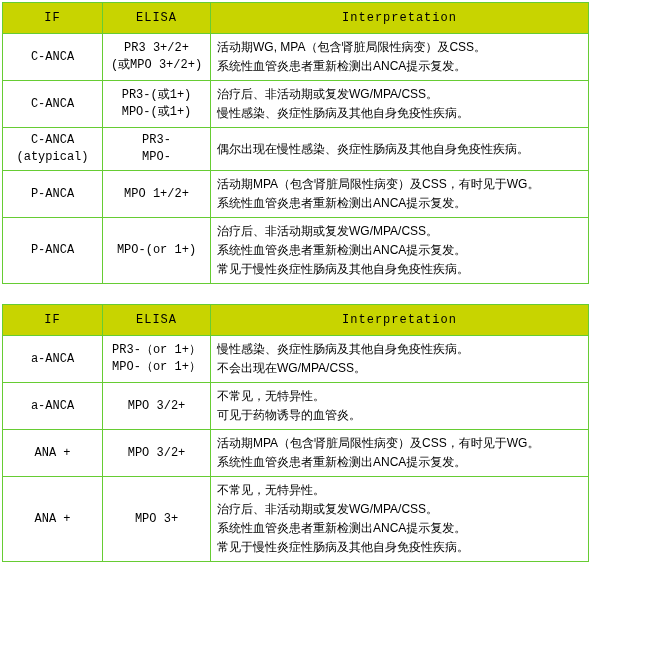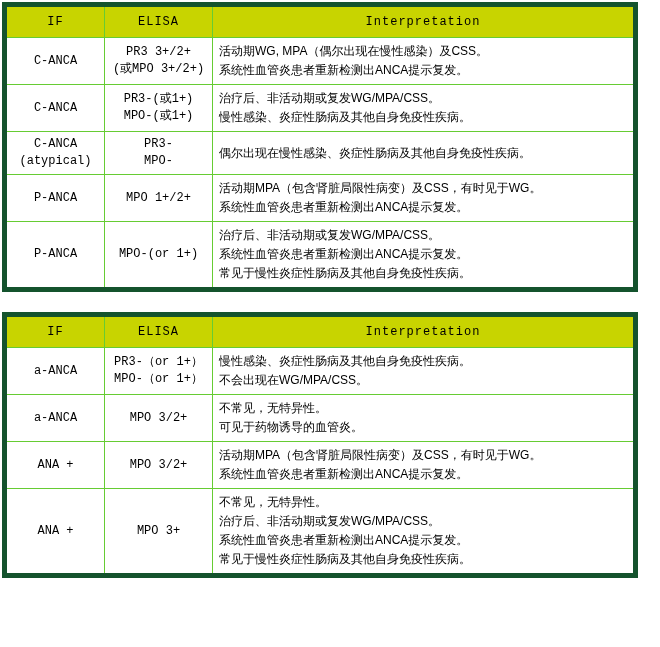--- a/index.html
+++ b/index.html
@@ -17,23 +17,23 @@
   }
   .page {
     position: relative;
     width: 660px;
     height: 647px;
     box-sizing: border-box;
   }
   table.anca {
     border-collapse: collapse;
     table-layout: fixed;
-    width: 636px;
+    width: 587px;
     margin: 2px 2px 0 2px;
-    border: 5px solid #14532d;
+    border: 1px solid #14532d;
   }
   table.anca td, table.anca th {
     border: 1px solid #66cc33;
     vertical-align: middle;
     padding: 4px 6px;
     font-weight: normal;
   }
   thead th {
     background: #c8d400;
     color: #000;
@@ -83,21 +83,21 @@
         <th>IF</th>
         <th>ELISA</th>
         <th>Interpretation</th>
       </tr>
     </thead>
     <tbody>
       <tr>
         <td class="cell-if">C-ANCA</td>
         <td class="cell-elisa">PR3 3+/2+
 (或MPO 3+/2+)</td>
-        <td class="cell-interp">活动期WG, MPA（偶尔出现在慢性感染）及CSS。
+        <td class="cell-interp">活动期WG, MPA（包含肾脏局限性病变）及CSS。
 系统性血管炎患者重新检测出ANCA提示复发。</td>
       </tr>
       <tr>
         <td class="cell-if">C-ANCA</td>
         <td class="cell-elisa">PR3-(或1+)
 MPO-(或1+)</td>
         <td class="cell-interp">治疗后、非活动期或复发WG/MPA/CSS。
 慢性感染、炎症性肠病及其他自身免疫性疾病。</td>
       </tr>
       <tr>

